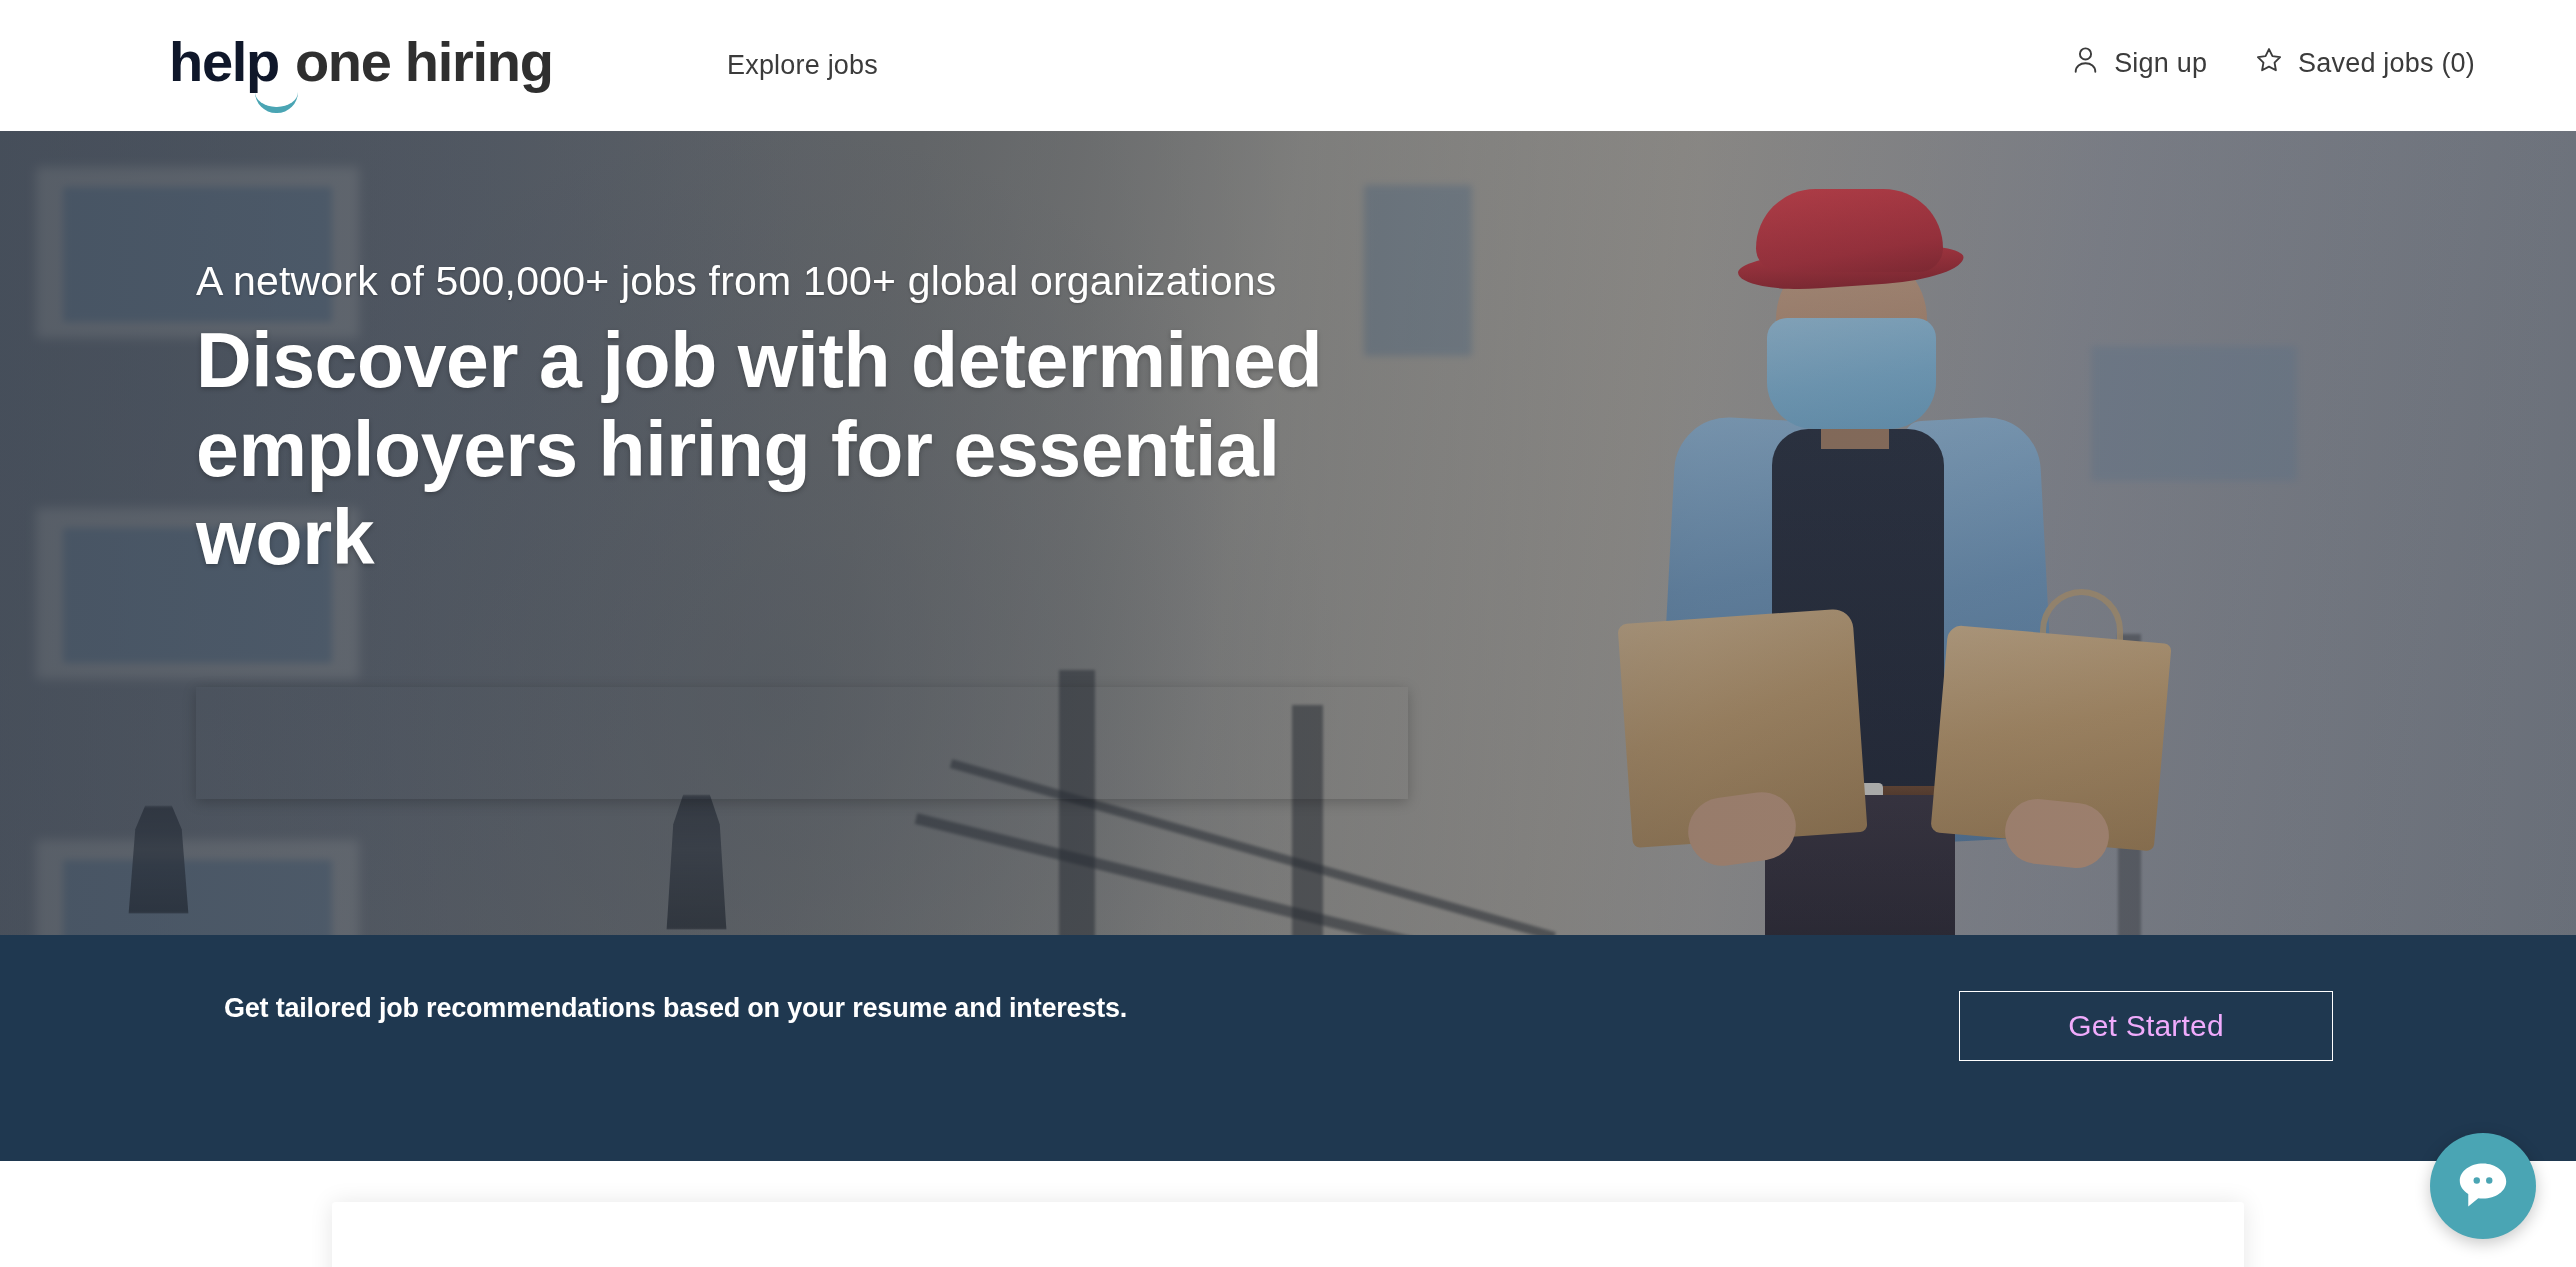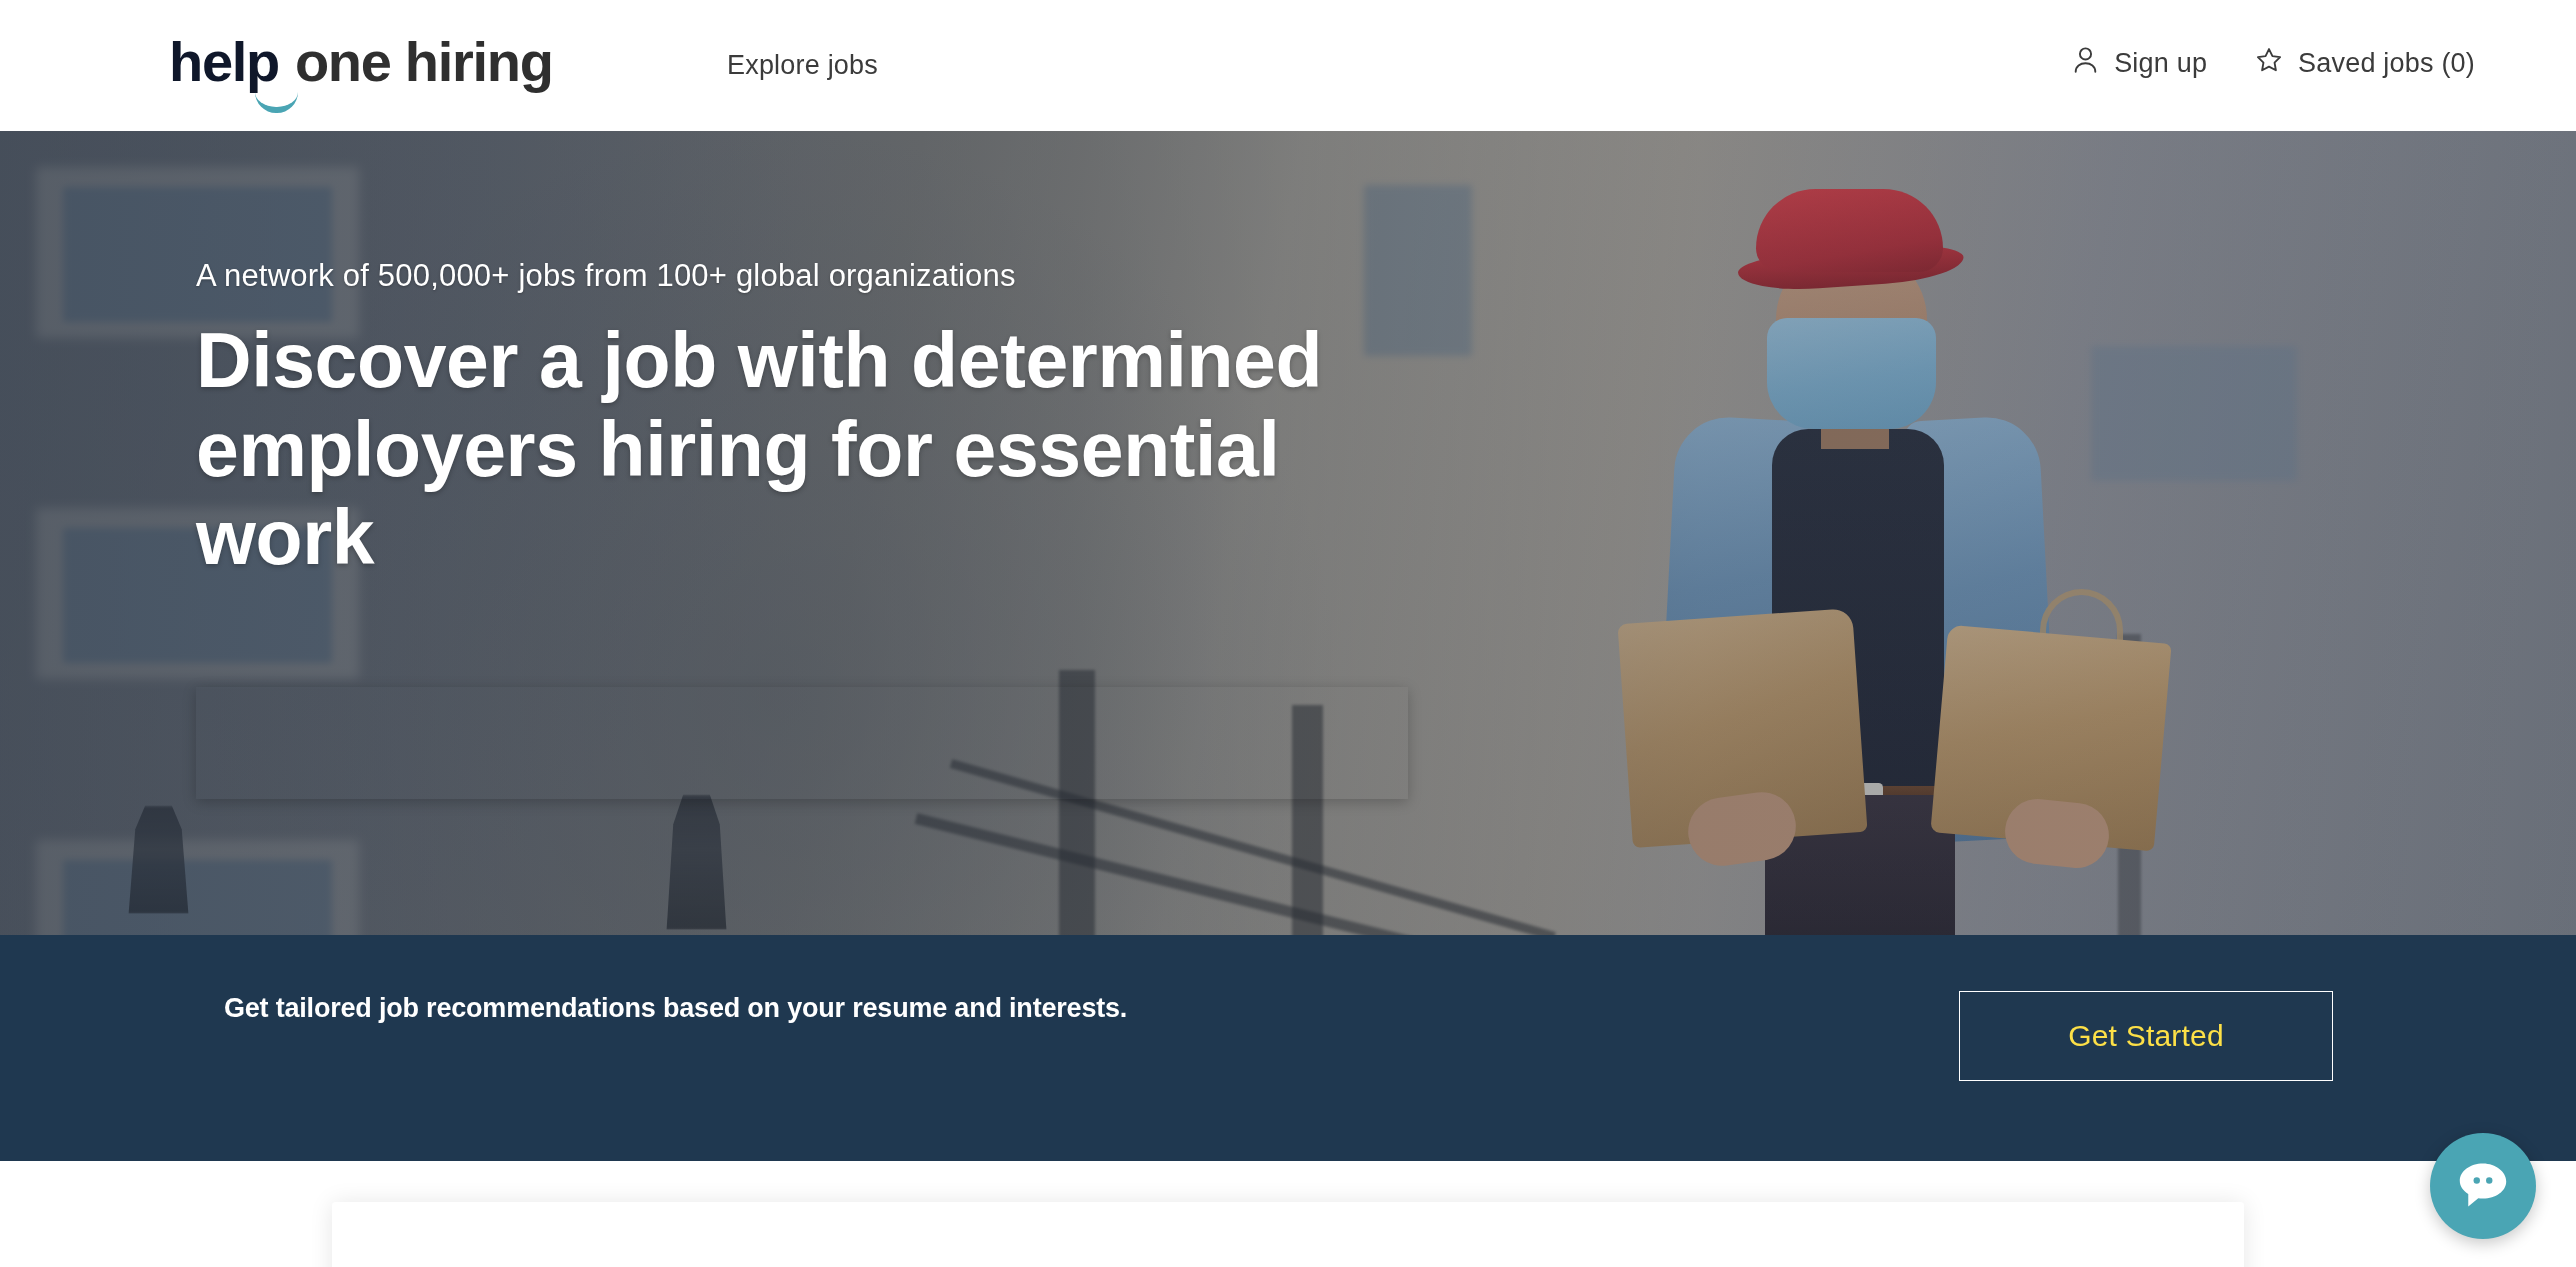--- a/index.html
+++ b/index.html
@@ -146,21 +146,21 @@
     background:#bb947a; border-radius:36px; transform:rotate(6deg);
   }
   .hero-scrim{
     position:absolute; inset:0;
     background:linear-gradient(90deg, rgba(34,44,58,.60) 0%, rgba(38,46,58,.46) 42%, rgba(40,48,60,.24) 66%, rgba(36,46,60,.18) 100%);
   }
 
   .hero-content{ position:absolute; left:196px; top:0; width:1436px; height:804px; }
   .hero-eyebrow{
     position:absolute; top:127px; left:0;
-    font-size:31px; color:#ffffff; font-weight:400; letter-spacing:0.2px;
+    font-size:41px; color:#ffffff; font-weight:400; letter-spacing:0.2px;
     text-shadow:0 0.9px 2.7px rgba(0,0,0,.28);
   }
   .hero-title{
     position:absolute; top:185px; left:0; width:1131px;
     font-size:77px; line-height:1.15; font-weight:700; color:#ffffff;
     letter-spacing:-0.4px;
     text-shadow:0 1.8px 5.4px rgba(0,0,0,.26);
   }
 
   .search-row{
@@ -184,23 +184,23 @@
   .cta{
     position:absolute; top:935px; left:0; width:2576px; height:226px;
     background:#1f3850;
   }
   .cta-text{
     position:absolute; left:224px; top:56px; width:1508px;
     font-size:27px; line-height:1.32; font-weight:700; color:#ffffff;
     letter-spacing:-0.2px;
   }
   .cta-btn{
-    position:absolute; left:1959px; top:56px; width:374px; height:90px;
+    position:absolute; left:1959px; top:56px; width:374px; height:70px;
     border:1.8px solid #ffffff; background:transparent; cursor:pointer;
-    color:#fde047; font-size:30px; font-family:"Liberation Sans", sans-serif;
+    color:#f0abfc; font-size:30px; font-family:"Liberation Sans", sans-serif;
     letter-spacing:0.2px;
   }
 
   
   .below{
     position:absolute; top:1161px; left:0; width:2576px; height:106px;
     background:#ffffff;
   }
   .below-card{
     position:absolute; left:332px; top:41px; width:1912px; height:180px;

